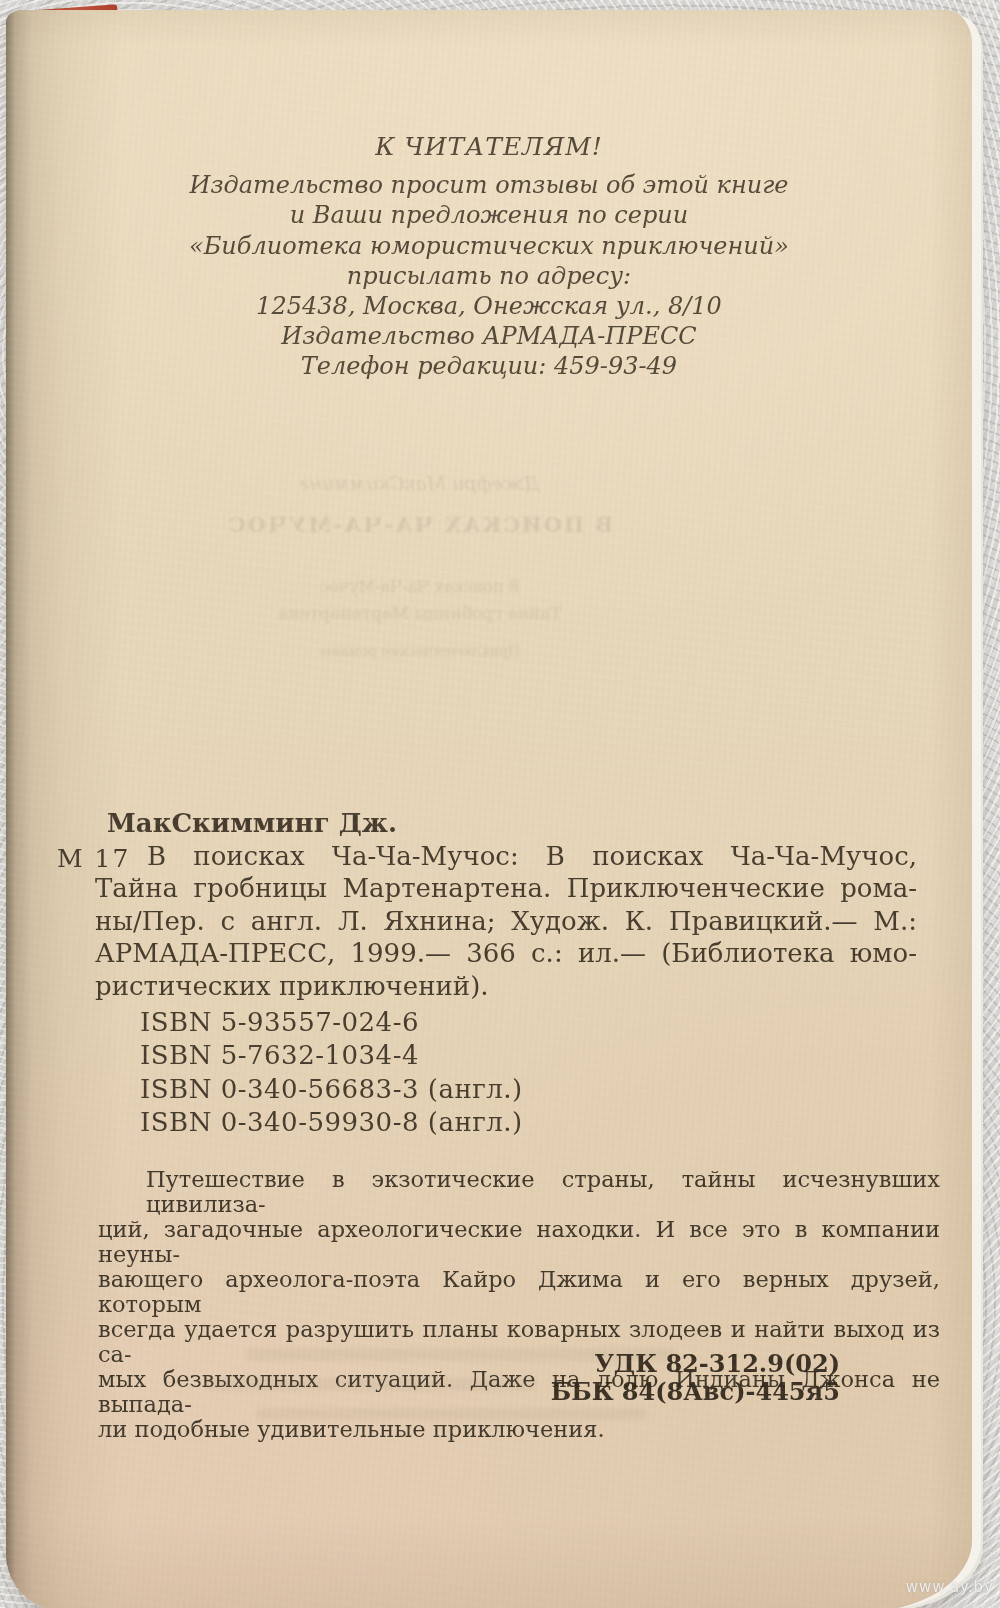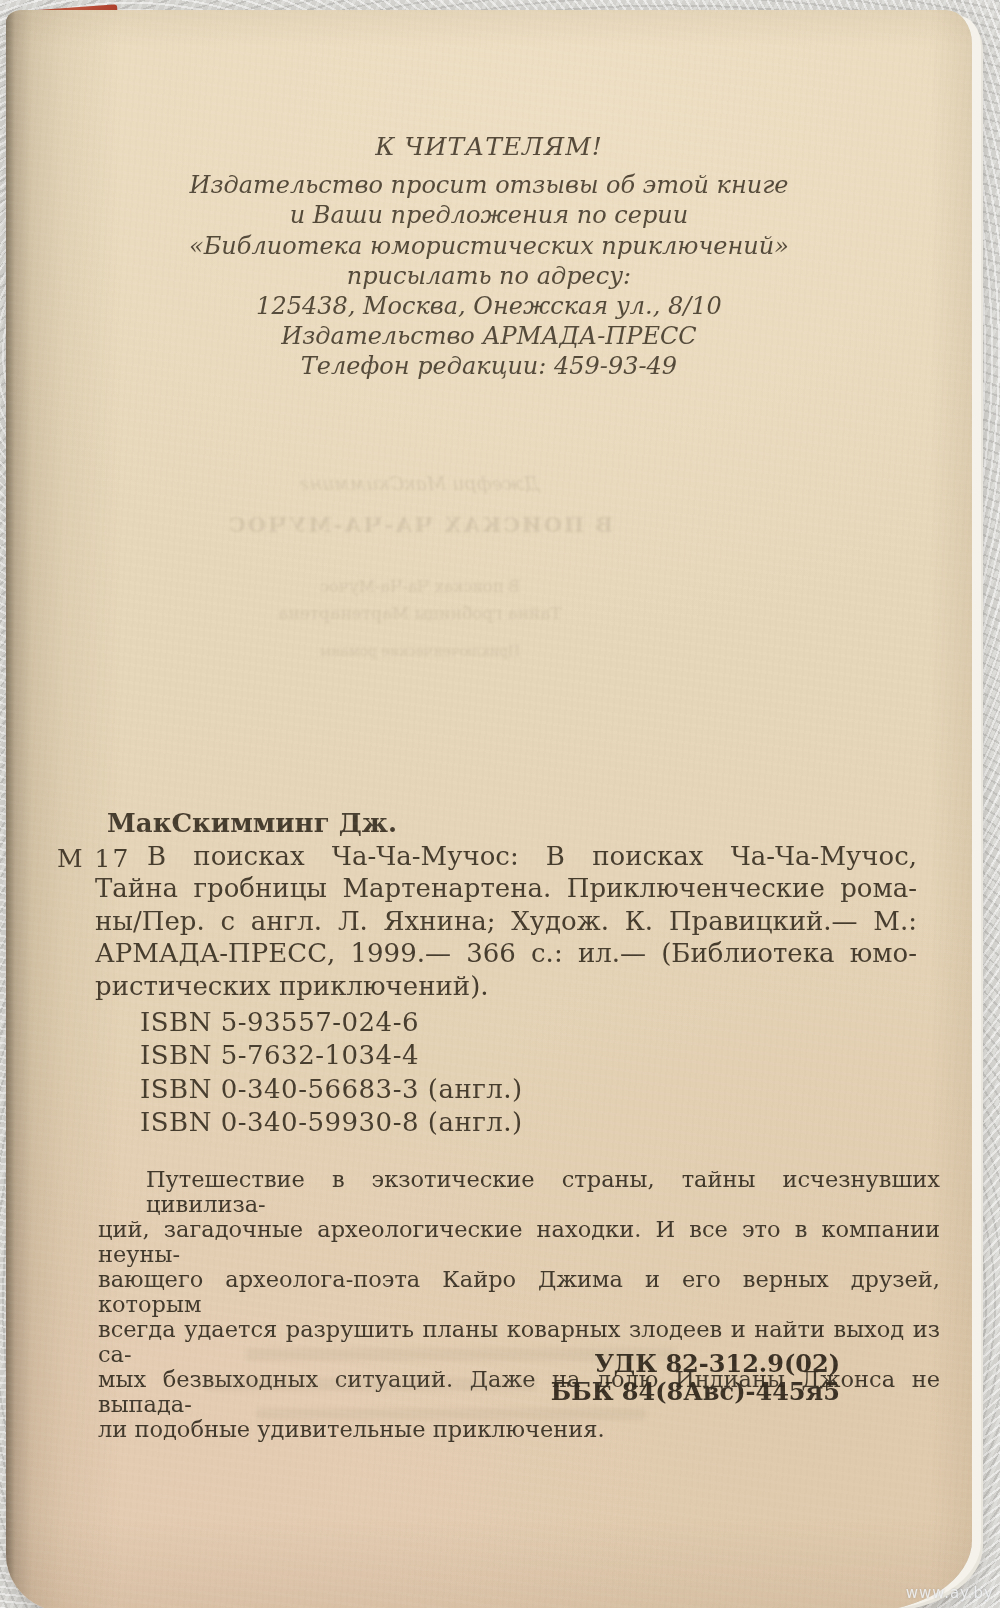--- a/index.html
+++ b/index.html
@@ -103,21 +103,21 @@
     position:absolute;top:1340px;left:500px;width:334px;text-align:right;
     font-weight:bold;font-size:24px;line-height:28px;color:rgba(48,40,28,.95);
   }
   
   .smudge{position:absolute;background:#7d7258;opacity:.08;filter:blur(2px);border-radius:3px;pointer-events:none;}
   .smudge.s1{top:1338px;left:240px;width:430px;height:13px;}
   .smudge.s2{top:1368px;left:200px;width:330px;height:13px;}
   .smudge.s3{top:1398px;left:250px;width:390px;height:12px;}
   
   .watermark{
-    position:absolute;right:6px;bottom:6px;
+    position:absolute;right:6px;bottom:12px;
     font-family:"DejaVu Sans","Liberation Sans",sans-serif;
     font-size:15px;color:rgba(245,246,248,.85);
     text-shadow:0 0 2px rgba(120,120,120,.45);
     letter-spacing:1px;
   }
 </style>
 </head>
 <body>
 
 <div class="scene">

